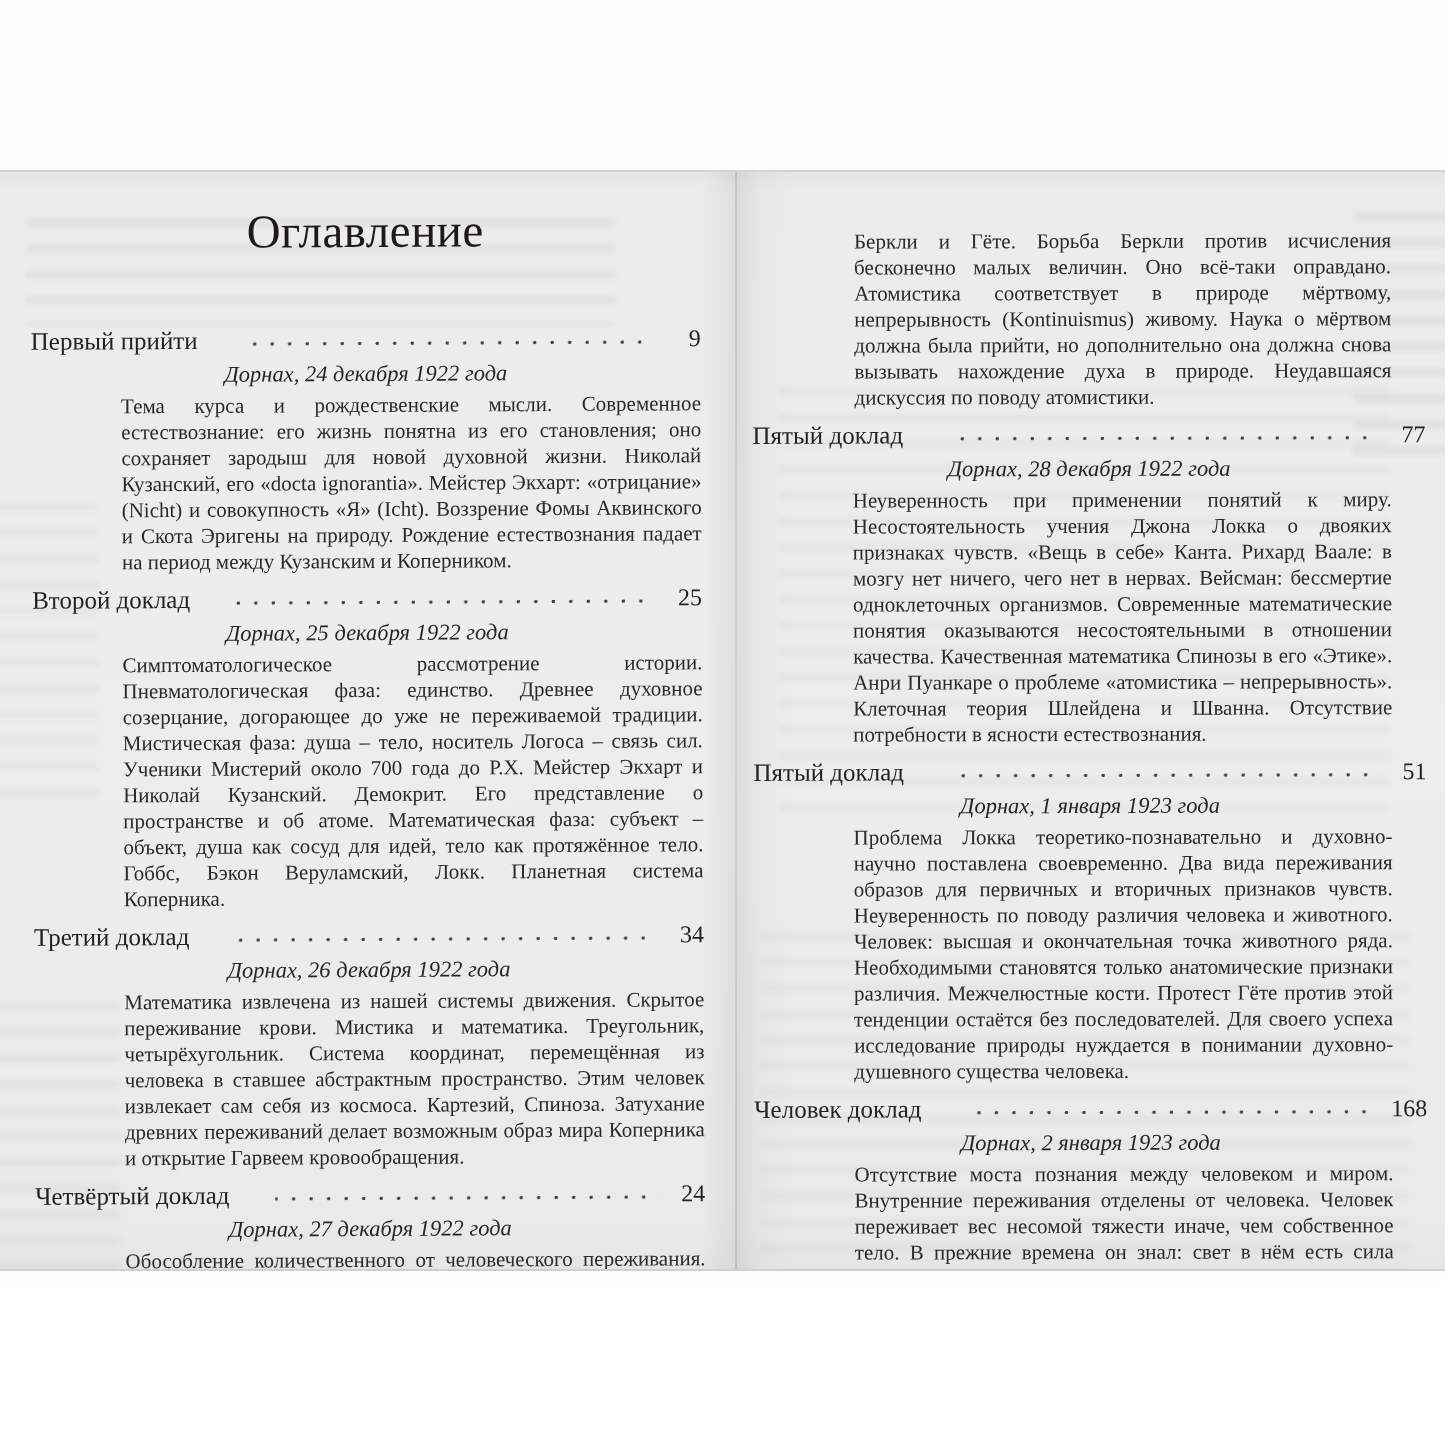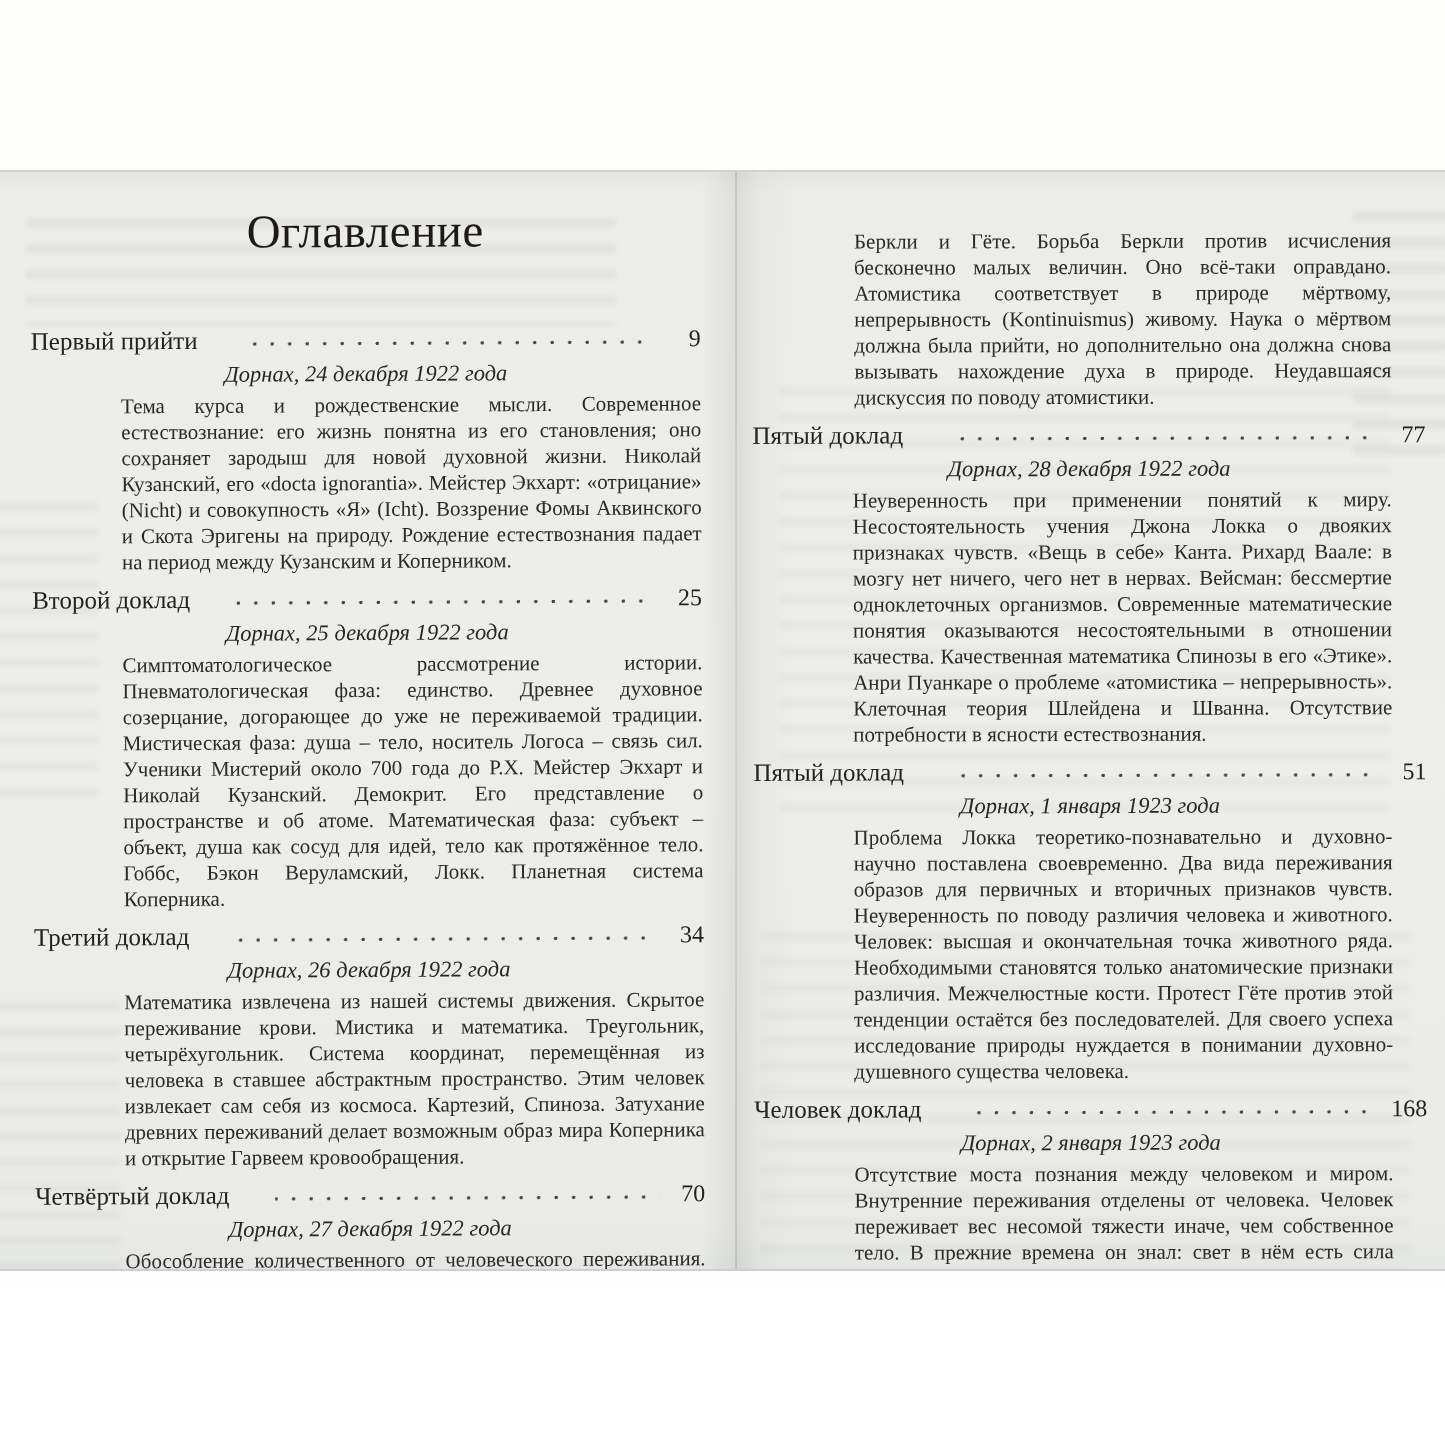--- a/index.html
+++ b/index.html
@@ -114,21 +114,21 @@
       <span class="entry-page">34</span>
     </div>
     <div class="entry-date">Дорнах, 26 декабря 1922 года</div>
     <p class="entry-summary">Математика извлечена из нашей системы движения. Скрытое переживание крови. Мистика и математика. Треугольник, четырёхугольник. Система координат, перемещённая из человека в ставшее абстрактным пространство. Этим человек извлекает сам себя из космоса. Картезий, Спиноза. Затухание древних переживаний делает возможным образ мира Коперника и открытие Гарвеем кровообращения.</p>
   </div>
 
   <div class="entry">
     <div class="entry-head">
       <span class="entry-title">Четвёртый доклад</span>
       <span class="leader"></span>
-      <span class="entry-page">70</span>
+      <span class="entry-page">24</span>
     </div>
     <div class="entry-date">Дорнах, 27 декабря 1922 года</div>
     <p class="entry-summary">Обособление количественного от человеческого переживания. Джордано Бруно между древним и новым образом мира. С помощью математики и астрономии Ньютона человек отрывается от Бога. Но тогда: пространство как центральный орган чувств (Sensorium) Бога. Картезий, Спиноза. Противники Ньютона:</p>
   </div>
 </div>
       </div>
     </section>
 
     <section class="page page-right">
       <div class="bleed b4"></div>

